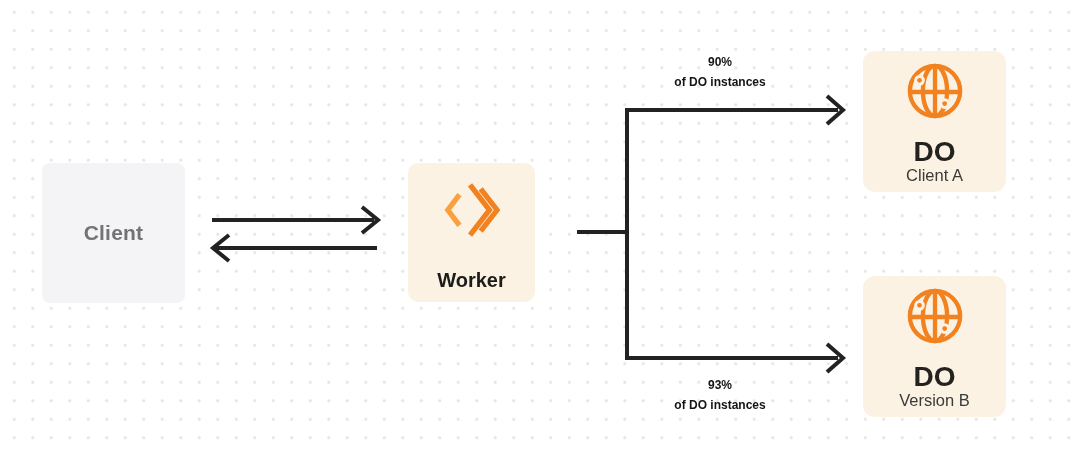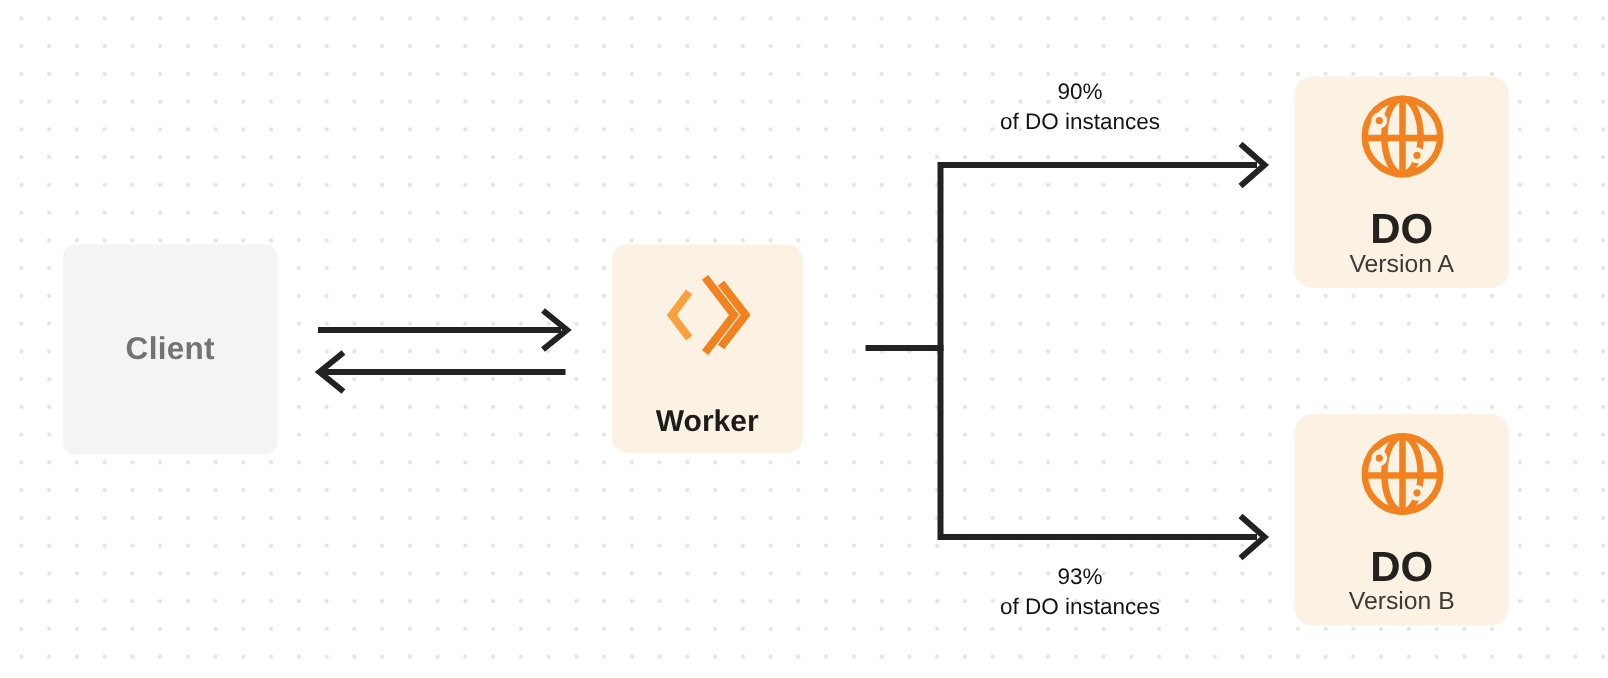--- a/index.html
+++ b/index.html
@@ -31,21 +31,21 @@
     left:863px;width:143px;height:141px;
     background:#fcf2e3;border-radius:12px;
     justify-content:flex-start;padding-top:11px;
   }
   .node-do-a{top:51px;}
   .node-do-b{top:276px;}
   .do-title{font-size:28px;font-weight:700;color:#23221f;margin-top:17px;line-height:22px;}
   .do-subtitle{font-size:16.5px;font-weight:400;color:#3a3a37;line-height:22px;margin-top:1px;}
   .edge-label{
     position:absolute;left:600px;width:240px;text-align:center;
-    font-size:15px;font-weight:400;color:#141414;line-height:20px;
+    font-size:12px;font-weight:700;color:#141414;line-height:20px;
   }
   .edge-label-top{top:52px;}
   .edge-label-bottom{top:375px;}
   .icon{display:block;}
 </style>
 </head>
 <body>
 
 <div class="canvas">
 
@@ -90,21 +90,21 @@
       <svg width="58" height="58" viewBox="0 0 60 60">
         <circle cx="30" cy="30" r="26" fill="none" stroke="#f2811f" stroke-width="4.5"></circle>
         <ellipse cx="30" cy="30" rx="12.5" ry="26" fill="none" stroke="#f2811f" stroke-width="4.5"></ellipse>
         <path d="M30 4 V56" fill="none" stroke="#f2811f" stroke-width="4.5"></path>
         <path d="M4.5 31 H55.5" fill="none" stroke="#f2811f" stroke-width="4.5"></path>
         <circle cx="14" cy="19" r="4" fill="#f2811f" stroke="#fcf2e3" stroke-width="3"></circle>
         <circle cx="40" cy="43" r="4" fill="#f2811f" stroke="#fcf2e3" stroke-width="3"></circle>
       </svg>
     </span>
     <span class="do-title">DO</span>
-    <span class="do-subtitle">Version A</span>
+    <span class="do-subtitle">Client A</span>
   </div>
 
   <div class="node node-do node-do-b">
     <span class="icon">
       <svg width="58" height="58" viewBox="0 0 60 60">
         <circle cx="30" cy="30" r="26" fill="none" stroke="#f2811f" stroke-width="4.5"></circle>
         <ellipse cx="30" cy="30" rx="12.5" ry="26" fill="none" stroke="#f2811f" stroke-width="4.5"></ellipse>
         <path d="M30 4 V56" fill="none" stroke="#f2811f" stroke-width="4.5"></path>
         <path d="M4.5 31 H55.5" fill="none" stroke="#f2811f" stroke-width="4.5"></path>
         <circle cx="14" cy="19" r="4" fill="#f2811f" stroke="#fcf2e3" stroke-width="3"></circle>

